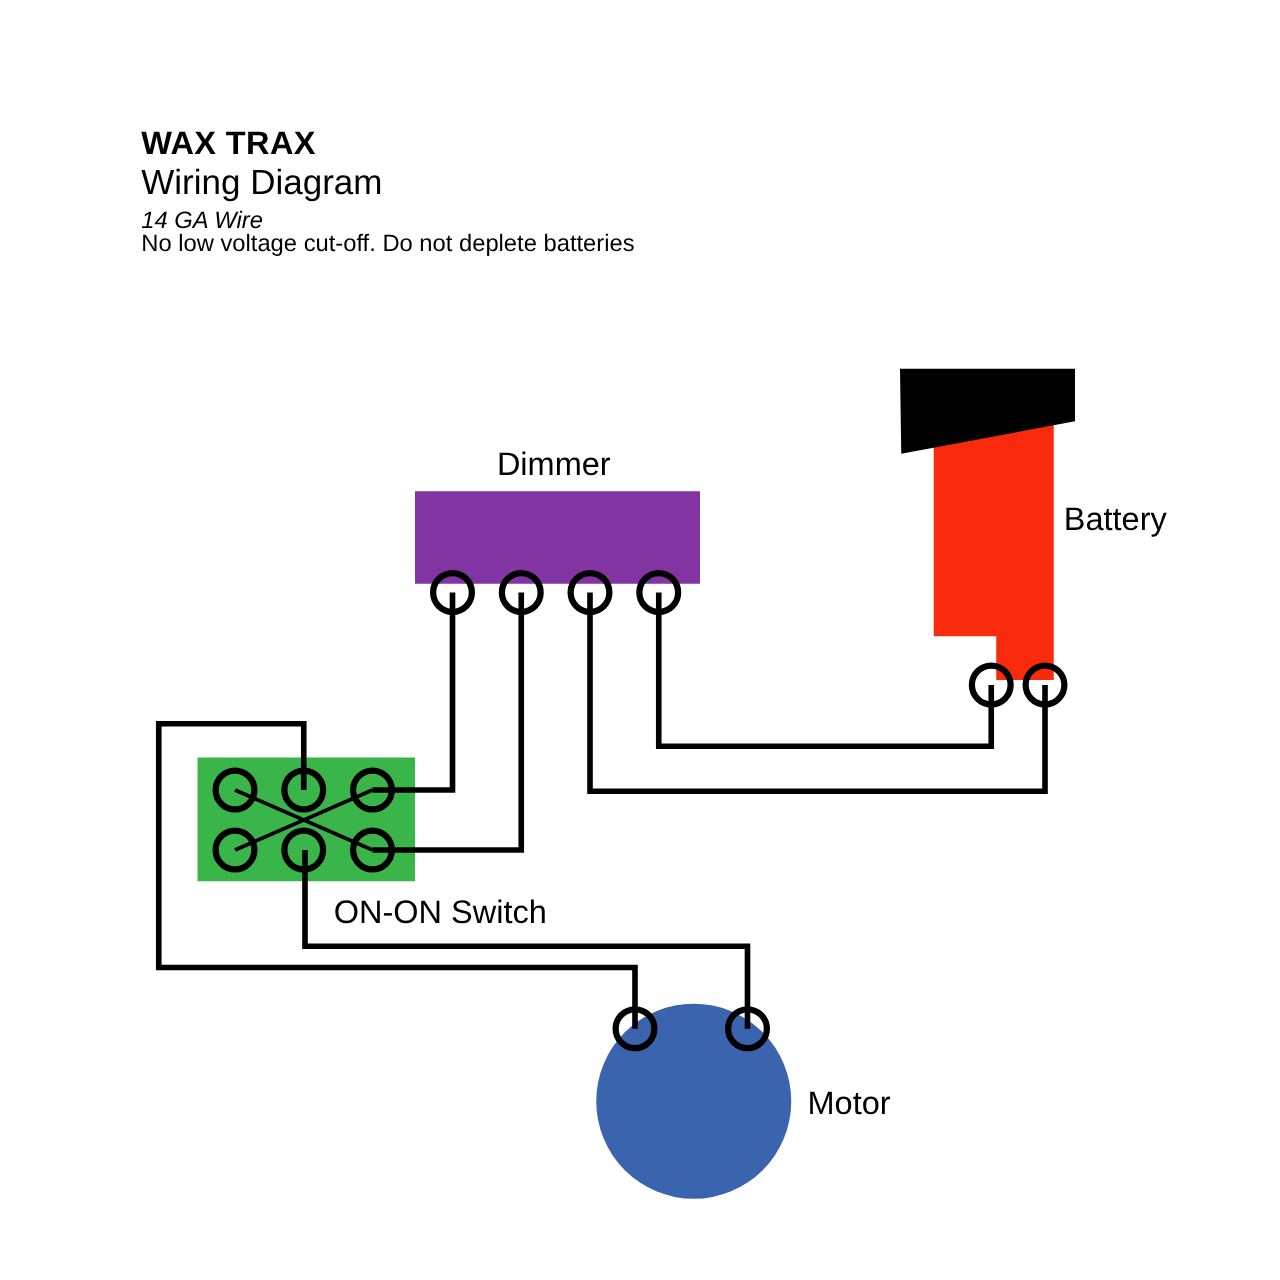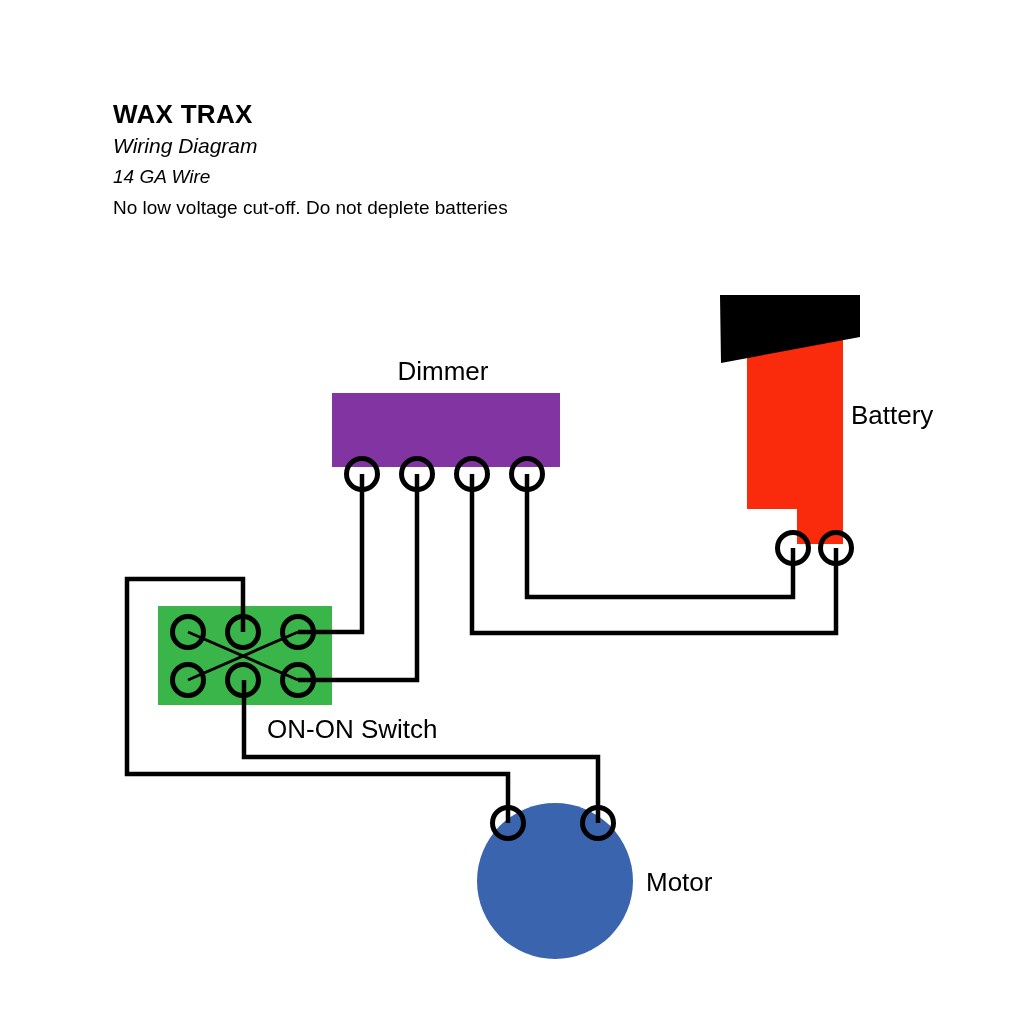--- a/index.html
+++ b/index.html
@@ -2,23 +2,23 @@
 <html><head>
 <meta charset="utf-8">
 <style>
   * { margin: 0; padding: 0; box-sizing: border-box; }
   html, body { width: 1024px; height: 1024px; background: #ffffff; overflow: hidden; }
   body { font-family: "Liberation Sans", "DejaVu Sans", sans-serif; color: #000; }
   .page { position: relative; width: 892px; height: 1024px; background: #ffffff; }
 
   .hdr { position: absolute; left: 113px; top: 100px; }
   .hdr-title { font-size: 26px; font-weight: bold; line-height: 28px; letter-spacing: 0.3px; }
-  .hdr-sub   { font-size: 21px; font-weight: normal; line-height: 30px; margin-top: 3px; font-style: italic; }
+  .hdr-sub   { font-size: 28px; font-weight: normal; line-height: 30px; margin-top: 3px; }
   .hdr-small { font-size: 19px; line-height: 19px; margin-top: 6px; font-style: italic; }
-  .hdr-small2{ font-size: 19px; line-height: 19px; margin-top: 12px; }
+  .hdr-small2{ font-size: 19px; line-height: 19px; margin-top: 0; }
 
   svg.diagram { position: absolute; left: 0; top: 0; }
   .lbl { font-family: "Liberation Sans", "DejaVu Sans", sans-serif; font-size: 26px; fill: #000; }
   .wire { fill: none; stroke-width: 4.5; stroke-linejoin: miter; }
   .term { fill: none; stroke-width: 5; }
   .throw { stroke-width: 3; }
 </style>
 </head>
 <body>
 

